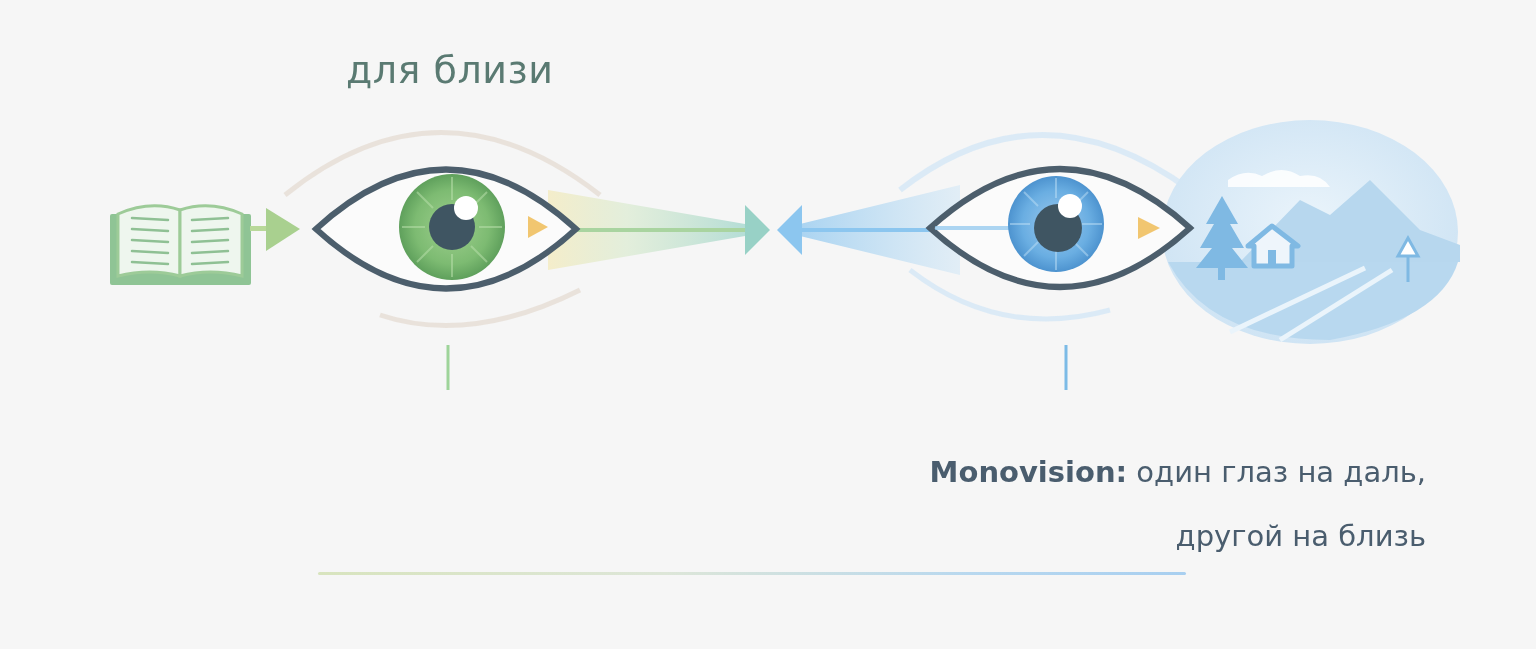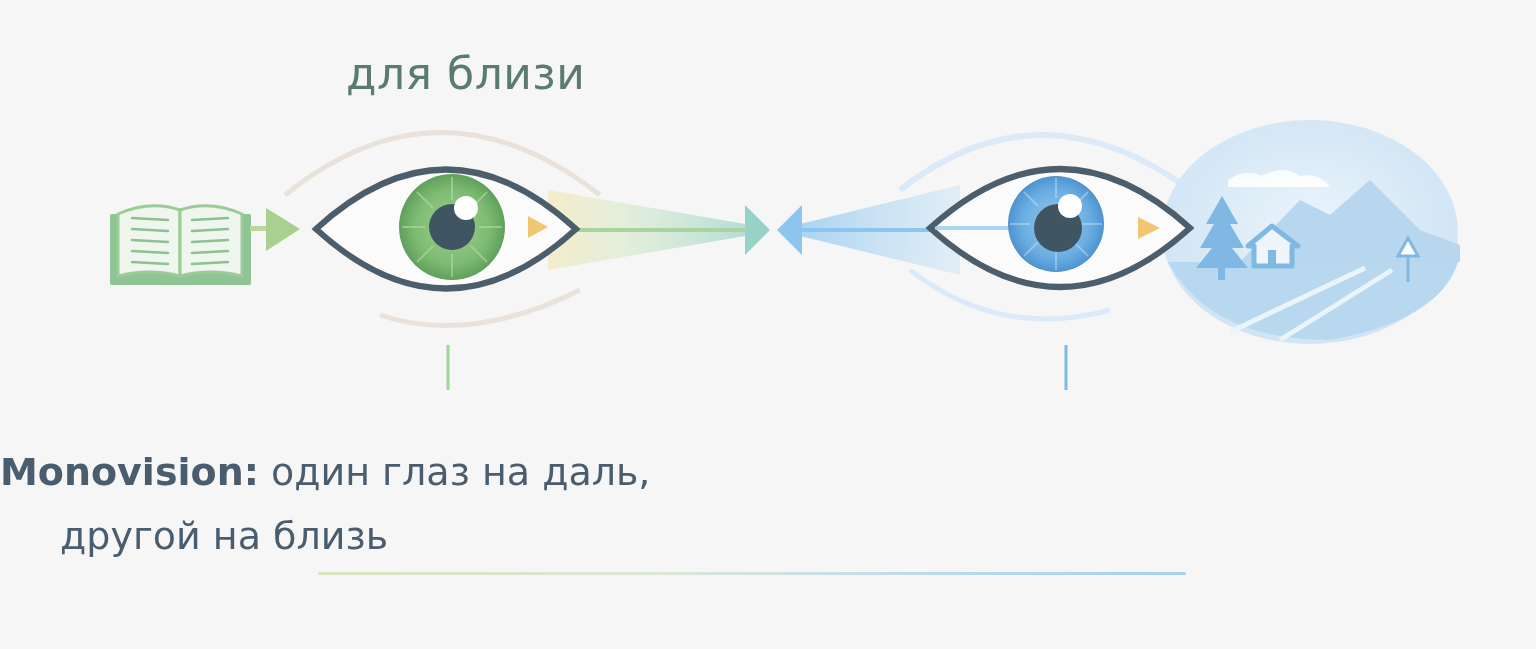--- a/index.html
+++ b/index.html
@@ -4,28 +4,28 @@
   <style>
     html, body { margin: 0; padding: 0; }
     body {
       width: 1536px; height: 649px; overflow: hidden;
       background: #f6f6f6;
       font-family: "DejaVu Sans", "Liberation Sans", sans-serif;
       position: relative;
     }
     .canvas { position: absolute; left: 0; top: 0; width: 1536px; height: 649px; }
     .label {
-      position: absolute; font-size: 44px; letter-spacing: 0.5px;
+      position: absolute; font-size: 38px; letter-spacing: 0.5px;
       white-space: nowrap;
     }
     .label-near { left: 346px; top: 48px; color: #5a7a72; }
     .label-far { left: 958px; top: 48px; color: #4e6c80; }
     .caption {
       position: absolute; left: 0; width: 1426px; top: 440px;
-      text-align: left; color: #4a5d6e; font-size: 38px; line-height: 64px;
+      text-align: right; color: #4a5d6e; font-size: 29px; line-height: 64px;
     }
     .caption .strong { font-weight: bold; }
     .caption-line1 { display: block; padding-left: 0; }
     .caption-line2 { display: block; padding-left: 60px; }
     .underline {
       position: absolute; left: 318px; top: 572px; width: 868px; height: 3px;
       border-radius: 2px;
       background: linear-gradient(90deg, #d8e4be 0%, #dde6d8 40%, #b8d8ef 75%, #a8cff0 100%);
     }
   </style>

